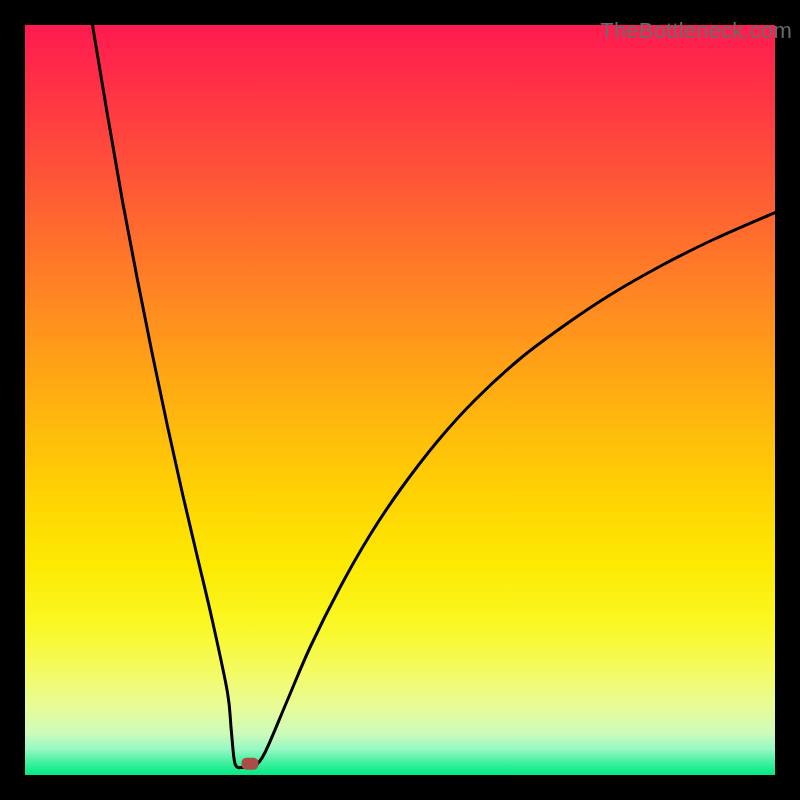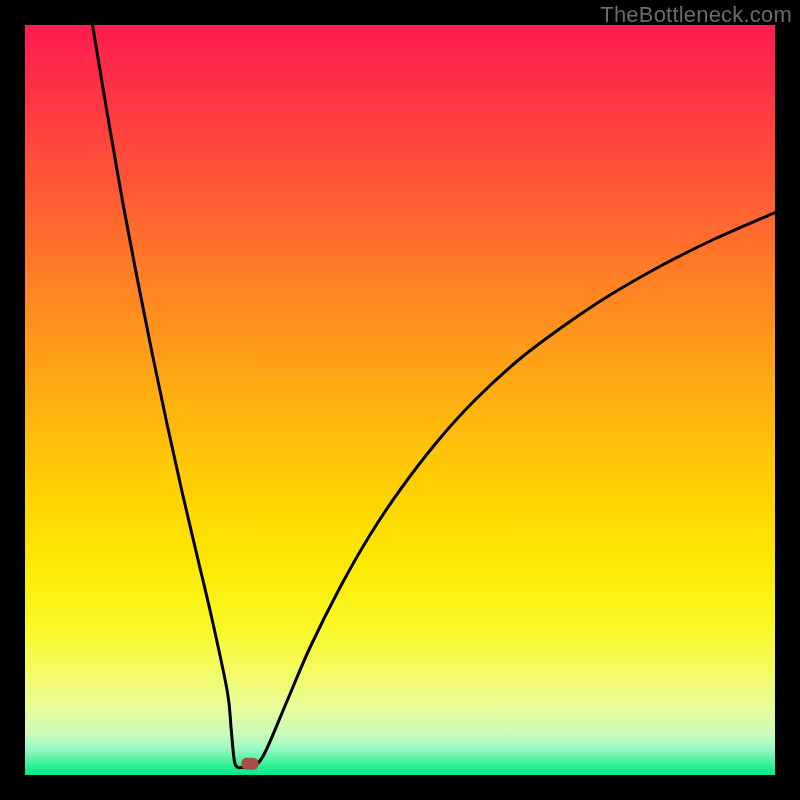--- a/index.html
+++ b/index.html
@@ -20,21 +20,21 @@
   .plot-area {
     position: absolute;
     left: 25px;
     top: 25px;
     width: 750px;
     height: 750px;
     overflow: hidden;
   }
   .watermark {
     position: absolute;
-    top: 2px;
+    top: 18px;
     right: 8px;
     color: #6b6b6b;
     font-size: 22px;
     font-weight: 500;
     letter-spacing: 0.2px;
     font-family: Arial, Helvetica, sans-serif;
   }
   svg {
     display: block;
   }

